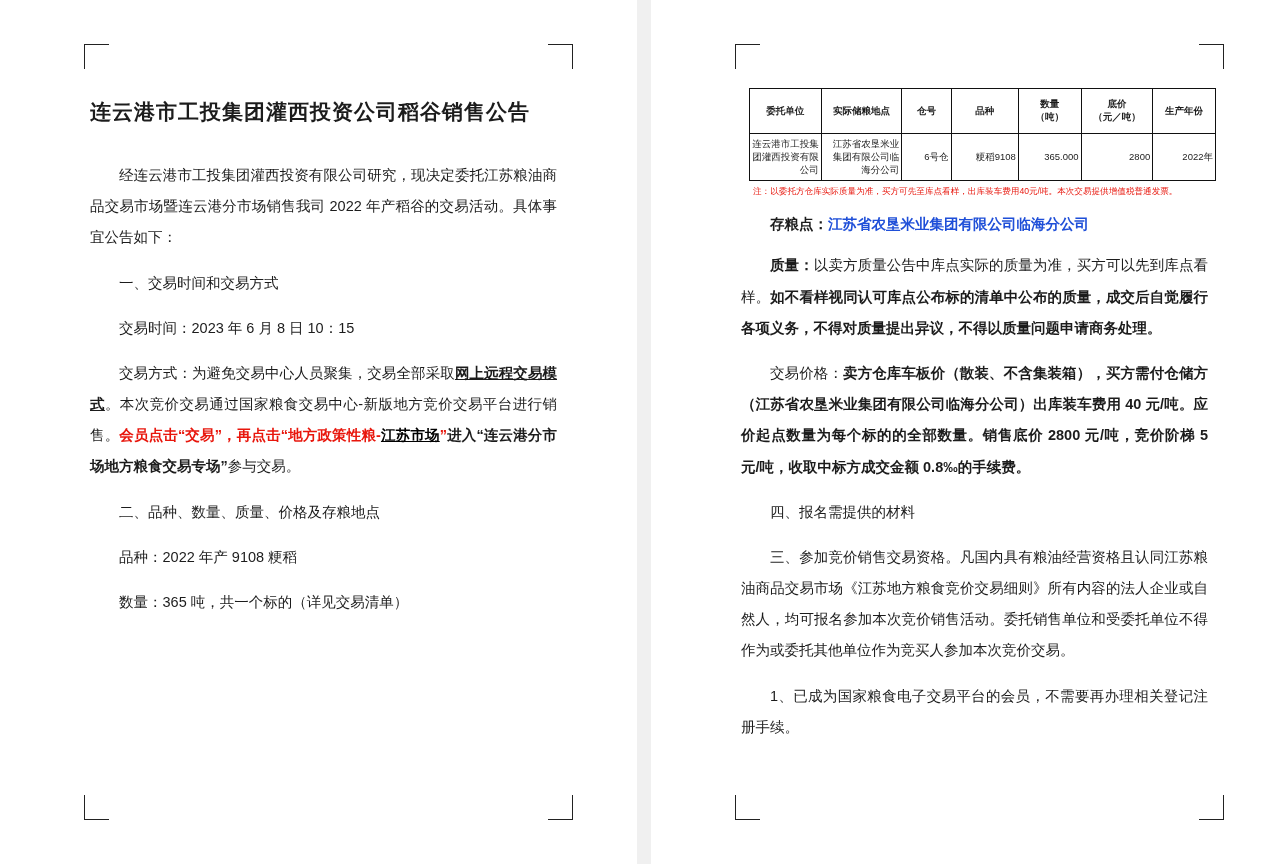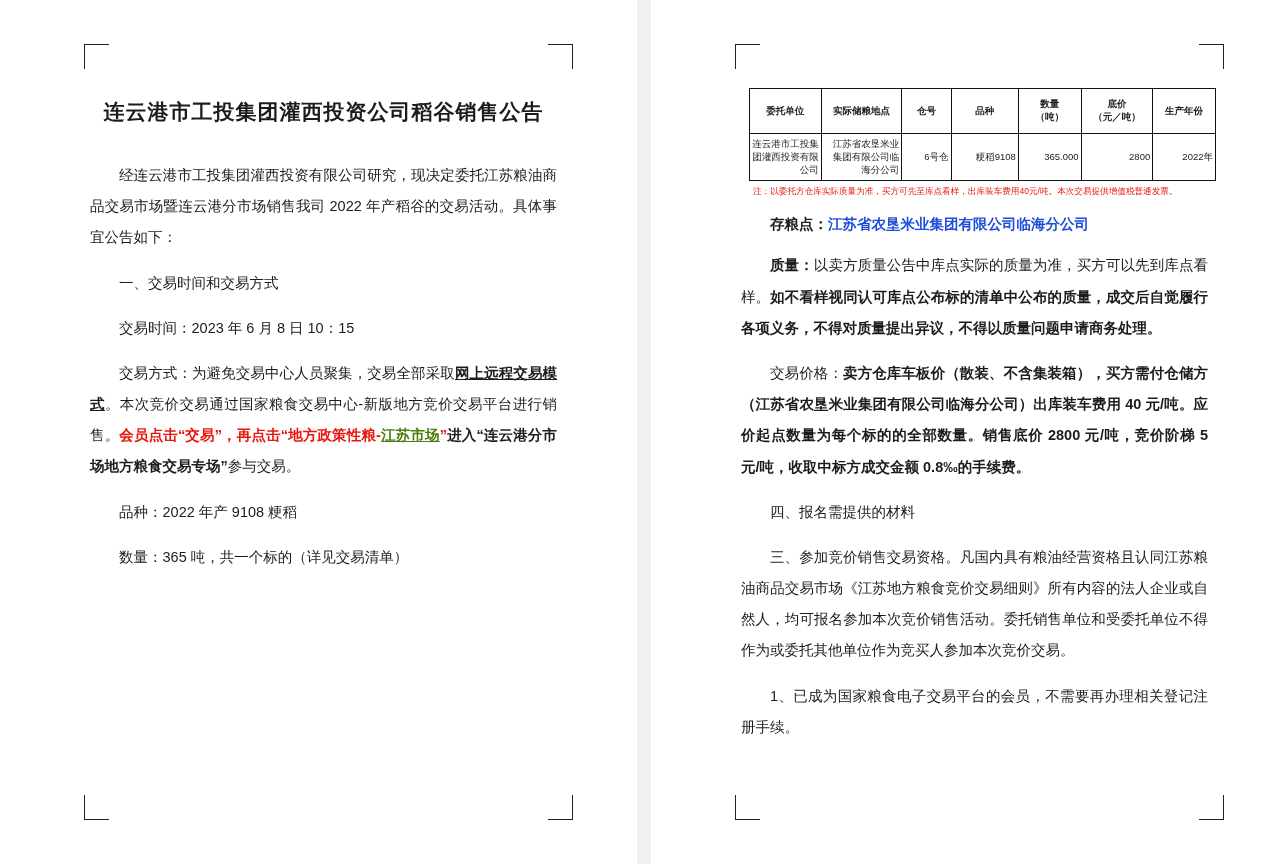--- a/index.html
+++ b/index.html
@@ -53,40 +53,39 @@
   .mark.br { border-right: 1px solid #222; border-bottom: 1px solid #222; }
 
   .content {
     position: absolute;
     left: 90px;
     right: 80px;
     top: 70px;
     bottom: 60px;
   }
   .doc-title {
-    text-align: center;
     font-size: 21px;
     font-weight: bold;
     color: #1c1c1c;
     letter-spacing: 1px;
     margin: 28px 0 34px 0;
     font-family: "Liberation Sans", sans-serif;
   }
   p.para {
     font-size: 14.5px;
     line-height: 2.15;
     color: #1c1c1c;
     margin: 0 0 14px 0;
     text-indent: 2em;
     text-align: justify;
     font-family: "Liberation Sans", sans-serif;
   }
   .bold { font-weight: bold; }
   .red { color: #e8160c; font-weight: bold; }
-  .redu { color: #4d7c0f; font-weight: bold; text-decoration: underline; }
+  .redu { color: #000000; font-weight: bold; text-decoration: underline; }
   .u { text-decoration: underline; }
 
   
   table.goods {
     border-collapse: collapse;
     width: 100%;
     margin: 18px 0 4px 8px;
     table-layout: fixed;
   }
   table.goods th, table.goods td {
@@ -135,20 +134,21 @@
       <div class="doc-title">连云港市工投集团灌西投资公司稻谷销售公告</div>
 
       <p class="para">经连云港市工投集团灌西投资有限公司研究，现决定委托江苏粮油商品交易市场暨连云港分市场销售我司 2022 年产稻谷的交易活动。具体事宜公告如下：</p>
 
       <p class="para">一、交易时间和交易方式</p>
 
       <p class="para">交易时间：2023 年 6 月 8 日 10：15</p>
 
       <p class="para"><span>交易方式：为避免交易中心人员聚集，交易全部采取</span><span class="bold u">网上远程交易模式</span><span>。本次竞价交易通过国家粮食交易中心-新版地方竞价交易平台进行销售。</span><span class="red">会员点击“交易”，再点击“地方政策性粮-</span><span class="redu">江苏市场</span><span class="red">”</span><span class="bold">进入“连云港分市场地方粮食交易专场”</span><span>参与交易。</span></p>
 
+      <p class="para">二、品种、数量、质量、价格及存粮地点</p>
 
       <p class="para">品种：2022 年产 9108 粳稻</p>
 
       <p class="para">数量：365 吨，共一个标的（详见交易清单）</p>
     </div>
   </div>
 
   <div class="gutter"></div>
 
   <div class="page" id="page-right">

